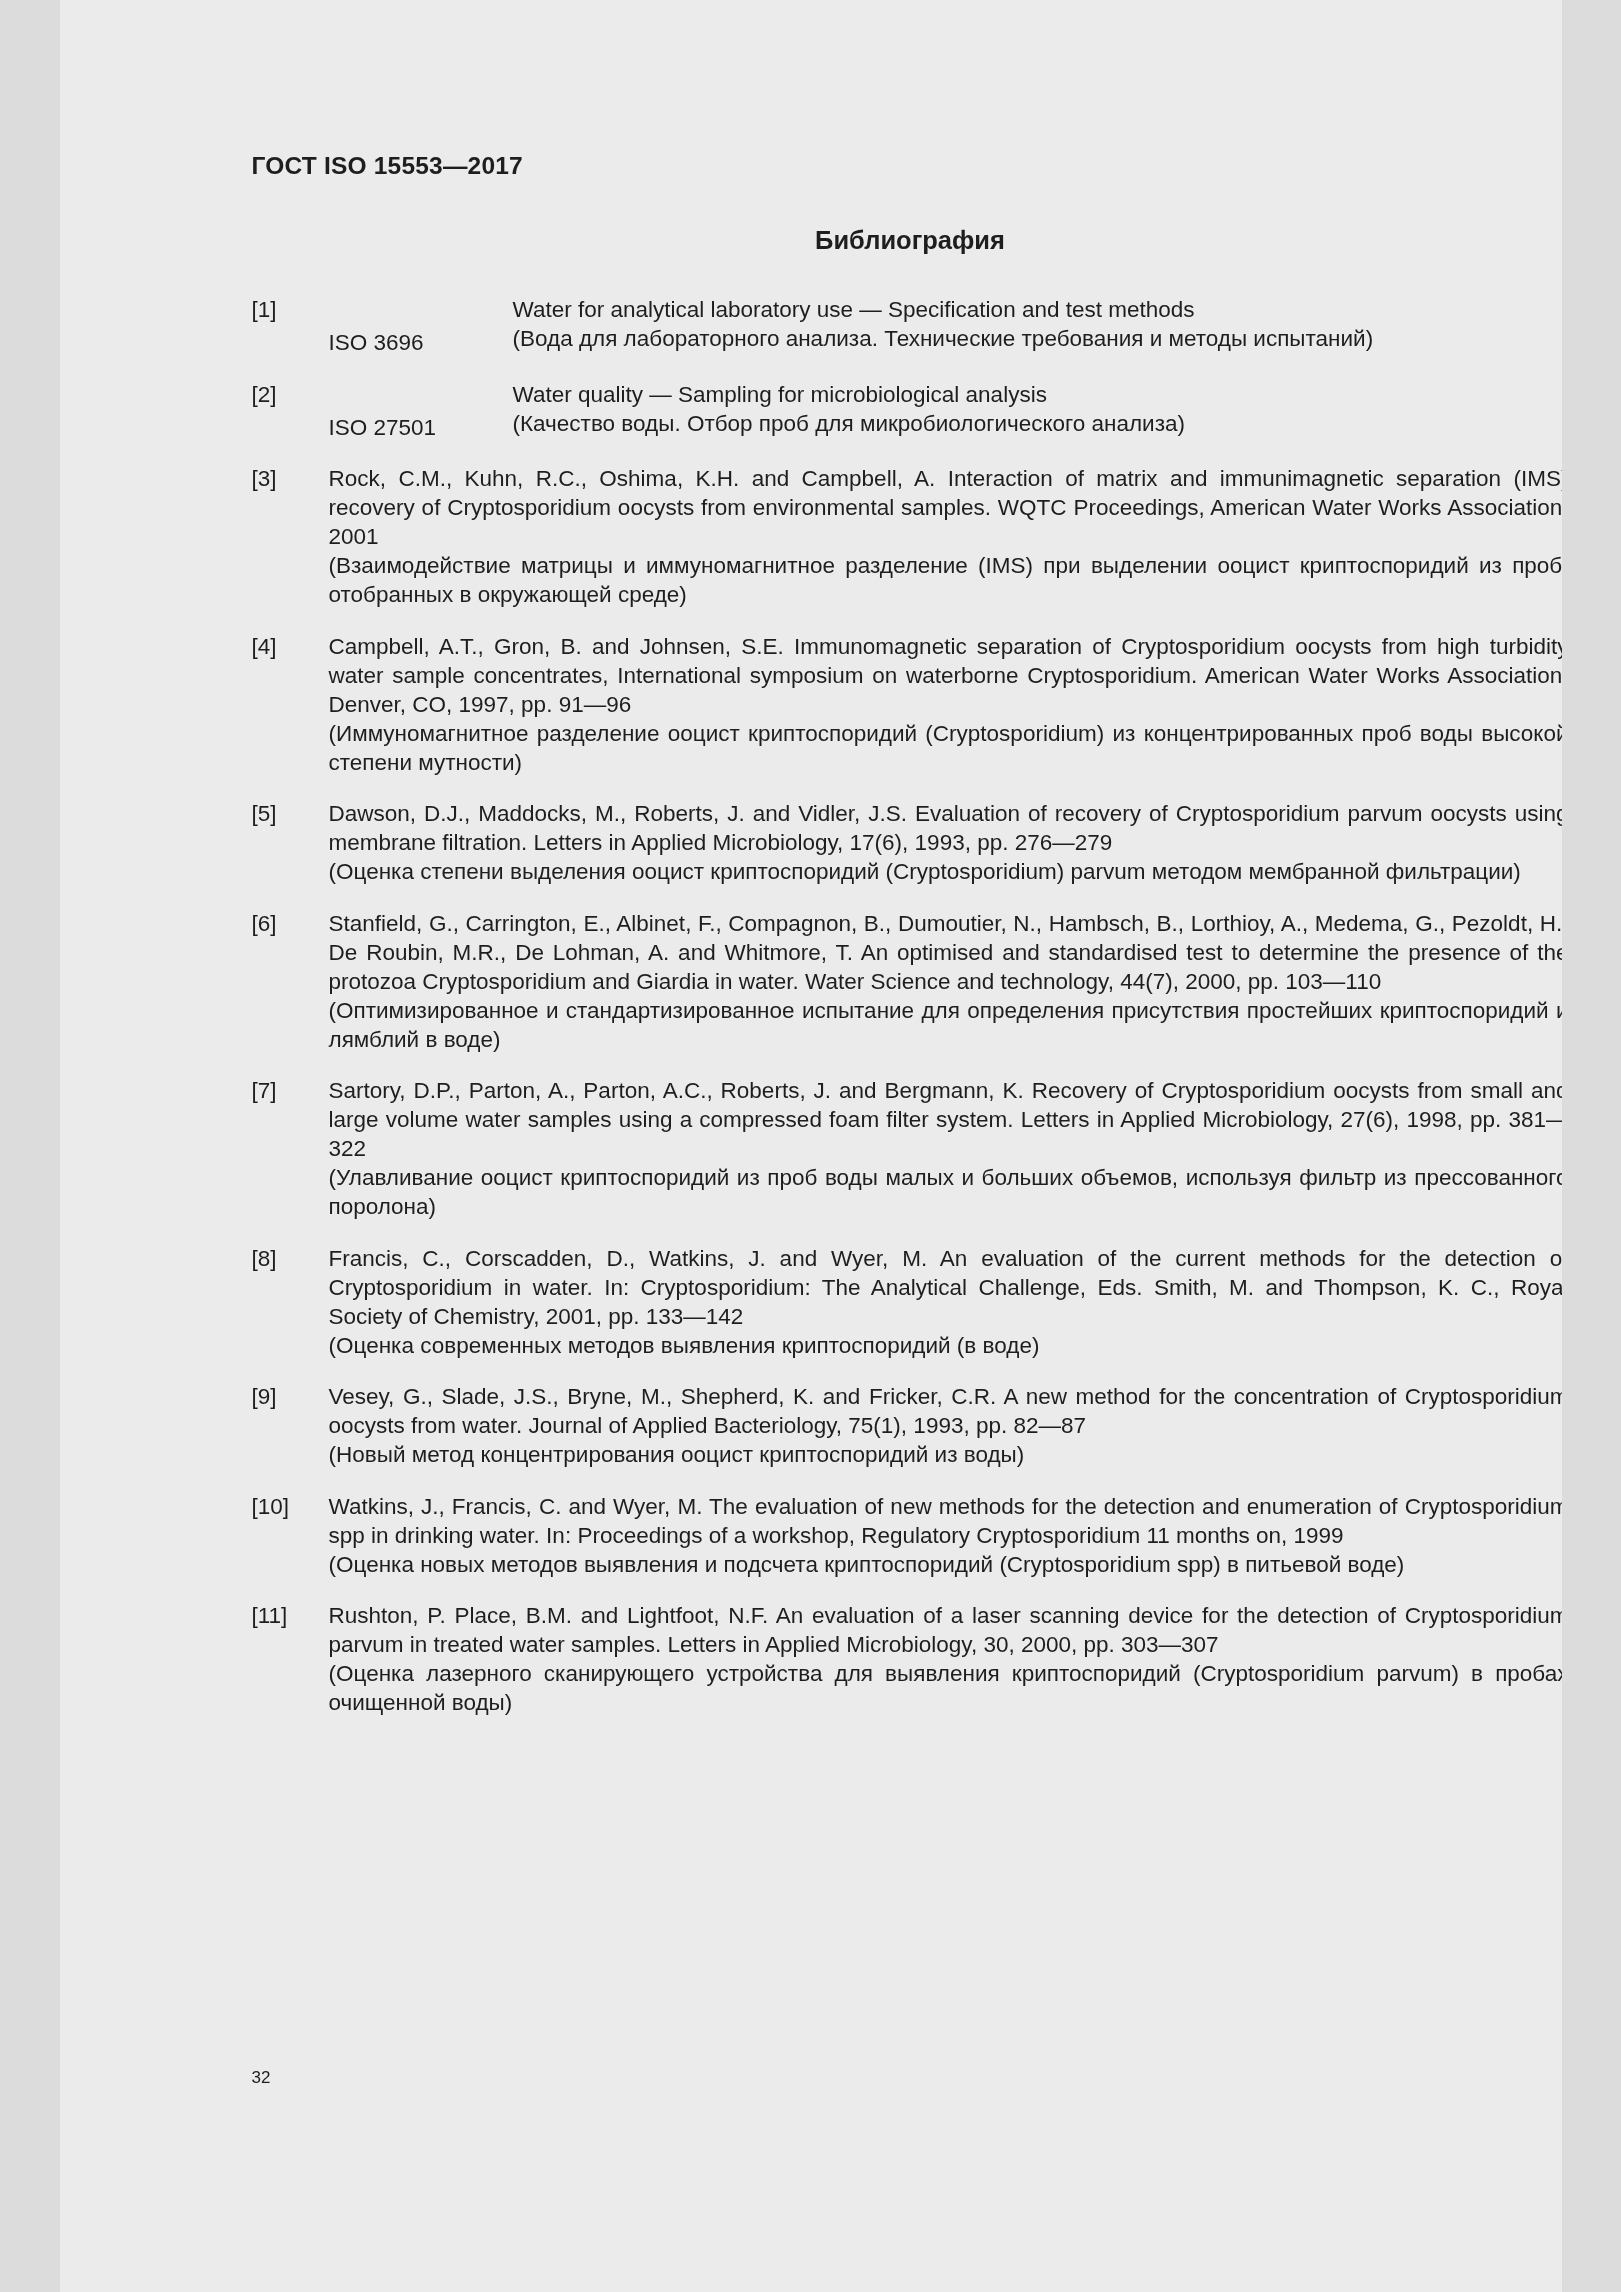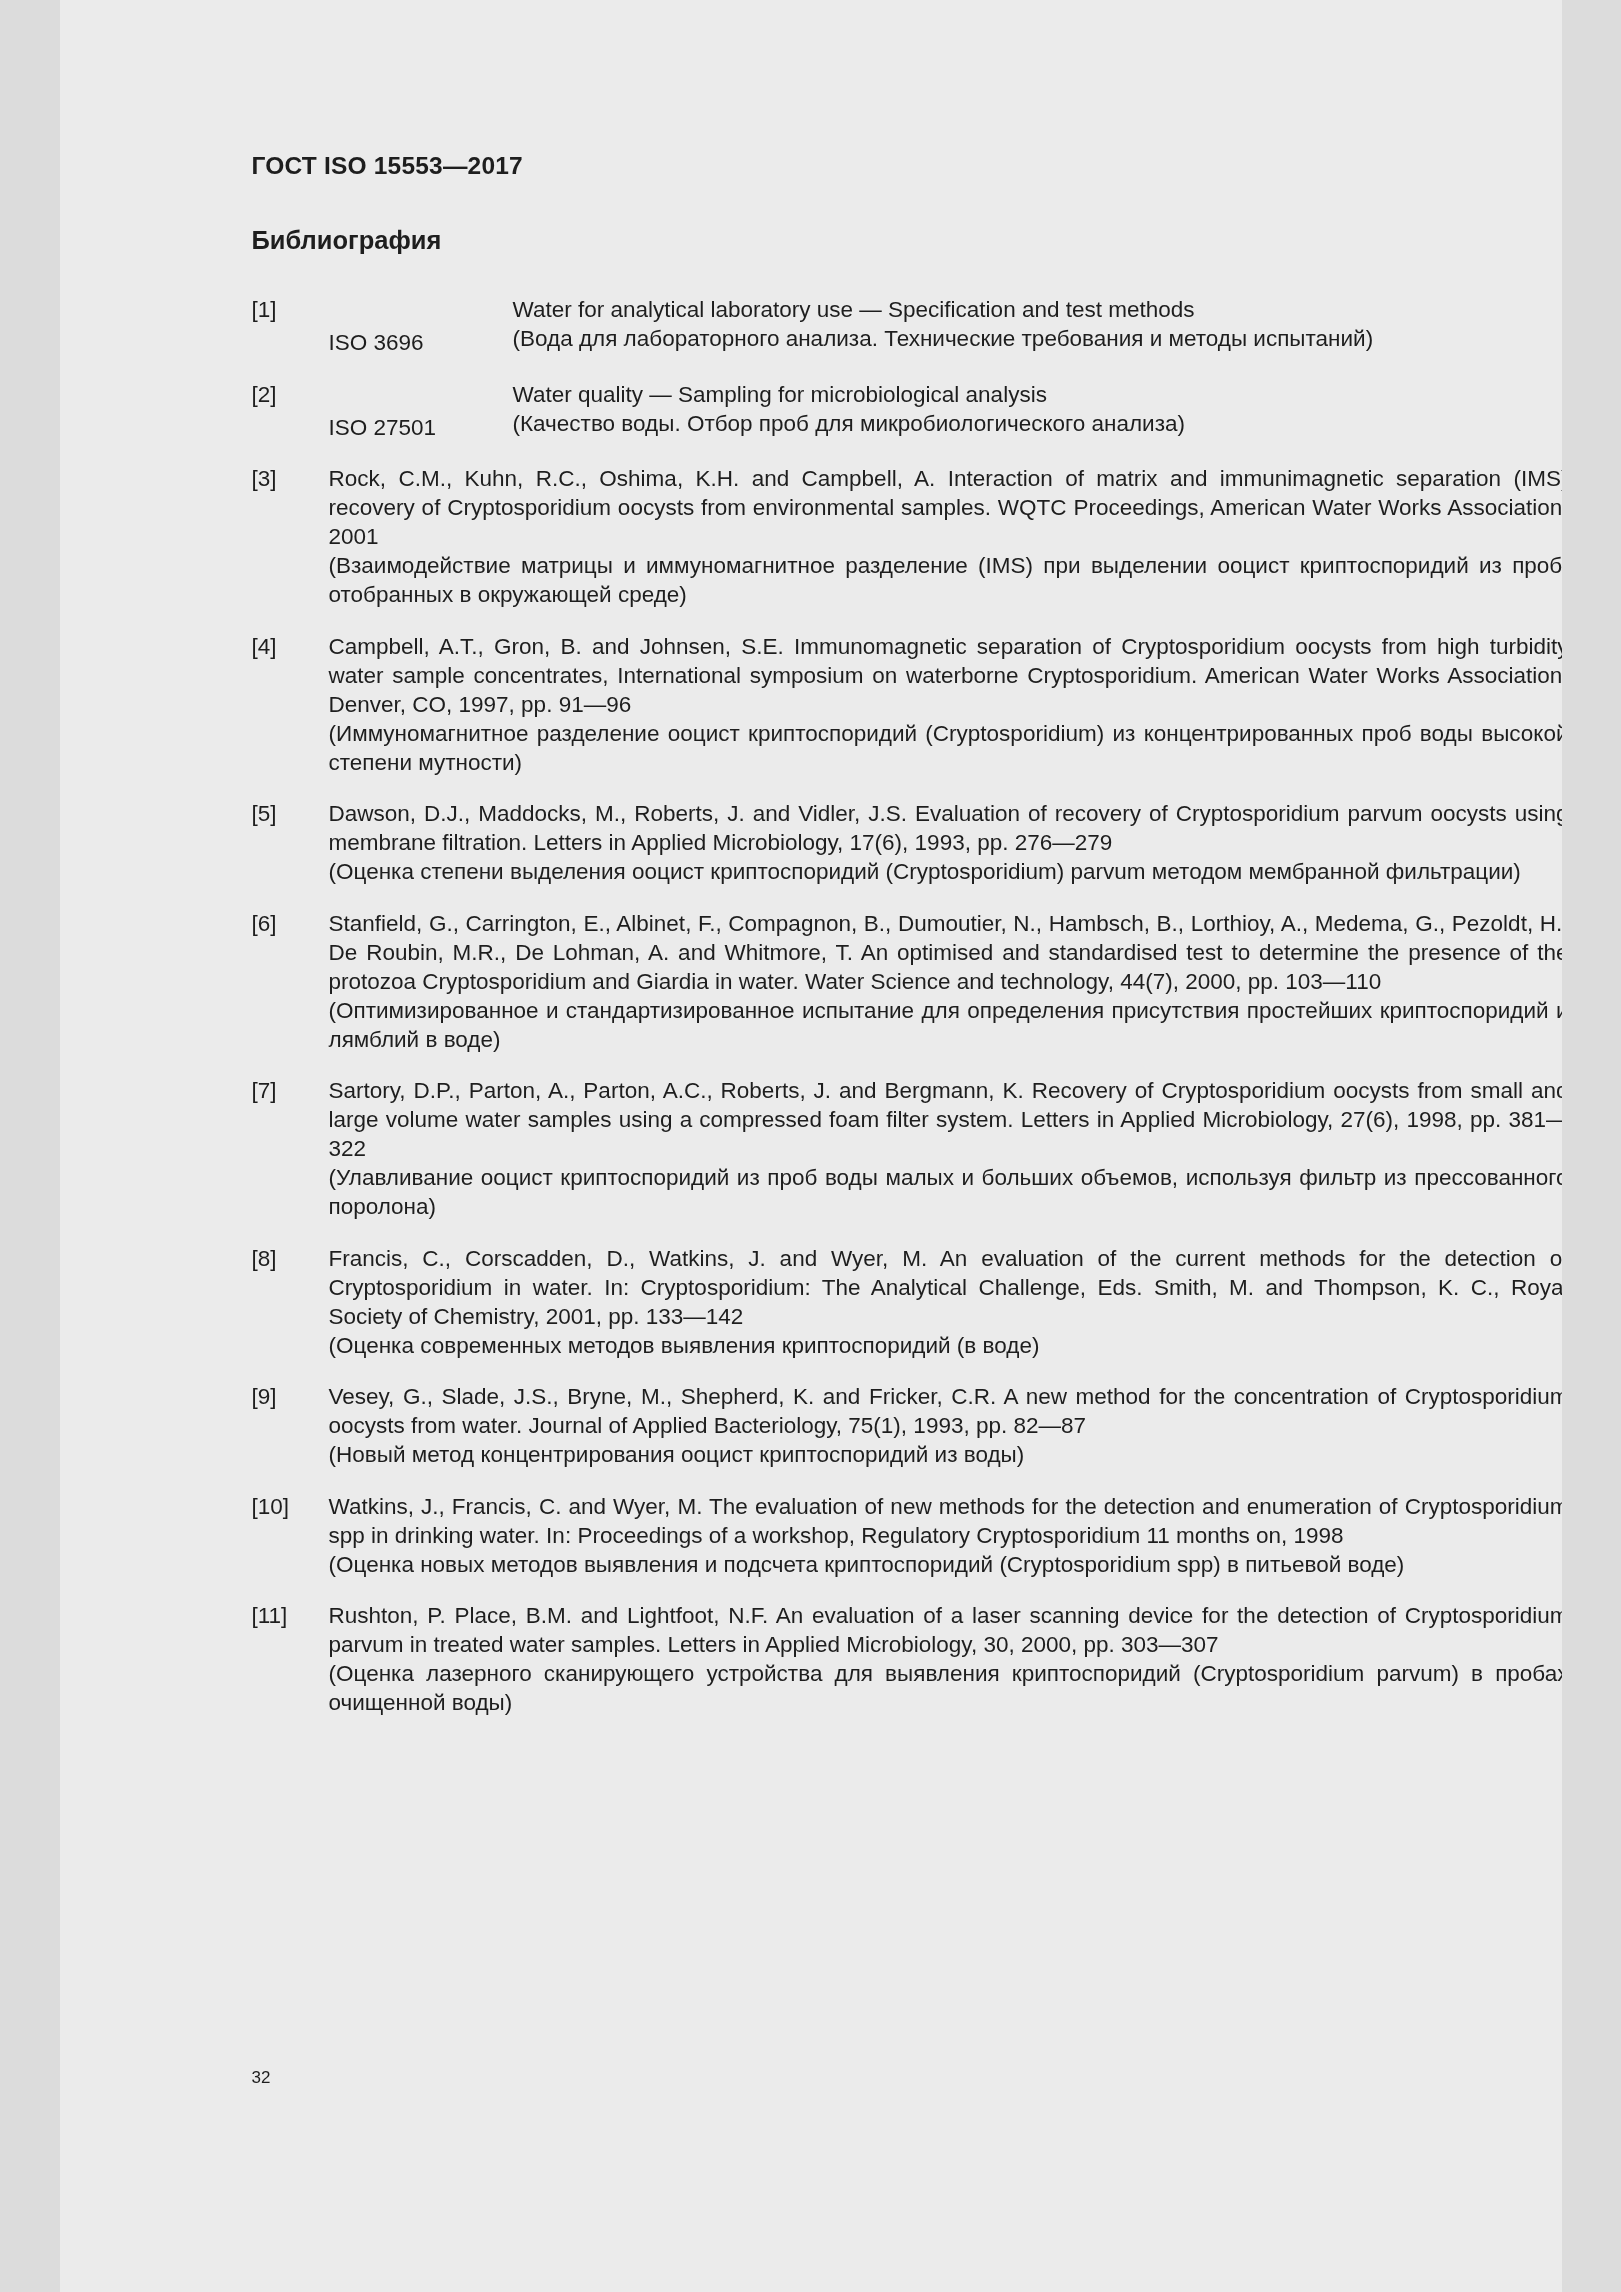--- a/index.html
+++ b/index.html
@@ -16,20 +16,21 @@
     position:absolute;
     left:192px; top:152px;
     font-size:24.5px;
     font-weight:bold;
     letter-spacing:0.2px;
   }
   .doc-title {
     position:absolute;
     left:192px; top:226px;
     width:1317px;
+    text-align:center;
     font-size:25.5px;
     font-weight:bold;
   }
   .refs {
     position:absolute;
     left:192px; top:295px;
     width:1317px;
     font-size:22.5px;
     line-height:29px;
   }
@@ -132,21 +133,21 @@
       <div class="ref-num">[9]</div>
       <div class="ref-text">
         <div class="en">Vesey, G., Slade, J.S., Bryne, M., Shepherd, K. and Fricker, C.R. A new method for the concentration of Cryptosporidium oocysts from water. Journal of Applied Bacteriology, 75(1), 1993, pp. 82—87</div>
         <div class="ru">(Новый метод концентрирования ооцист криптоспоридий из воды)</div>
       </div>
     </div>
 
     <div class="ref">
       <div class="ref-num">[10]</div>
       <div class="ref-text">
-        <div class="en">Watkins, J., Francis, C. and Wyer, M. The evaluation of new methods for the detection and enumeration of Cryptosporidium spp in drinking water. In: Proceedings of a workshop, Regulatory Cryptosporidium 11 months on, 1998</div>
+        <div class="en">Watkins, J., Francis, C. and Wyer, M. The evaluation of new methods for the detection and enumeration of Cryptosporidium spp in drinking water. In: Proceedings of a workshop, Regulatory Cryptosporidium 11 months on, 1999</div>
         <div class="ru">(Оценка новых методов выявления и подсчета криптоспоридий (Cryptosporidium spp) в питьевой воде)</div>
       </div>
     </div>
 
     <div class="ref">
       <div class="ref-num">[11]</div>
       <div class="ref-text">
         <div class="en">Rushton, P. Place, B.M. and Lightfoot, N.F. An evaluation of a laser scanning device for the detection of Cryptosporidium parvum in treated water samples. Letters in Applied Microbiology, 30, 2000, pp. 303—307</div>
         <div class="ru">(Оценка лазерного сканирующего устройства для выявления криптоспоридий (Cryptosporidium parvum) в пробах очищенной воды)</div>
       </div>

